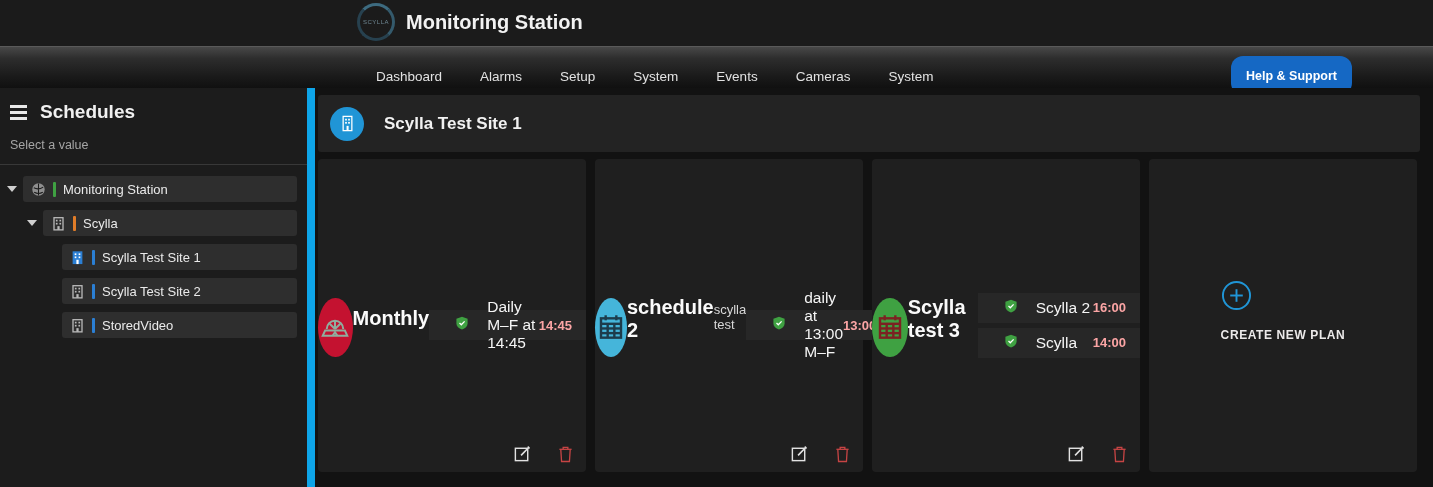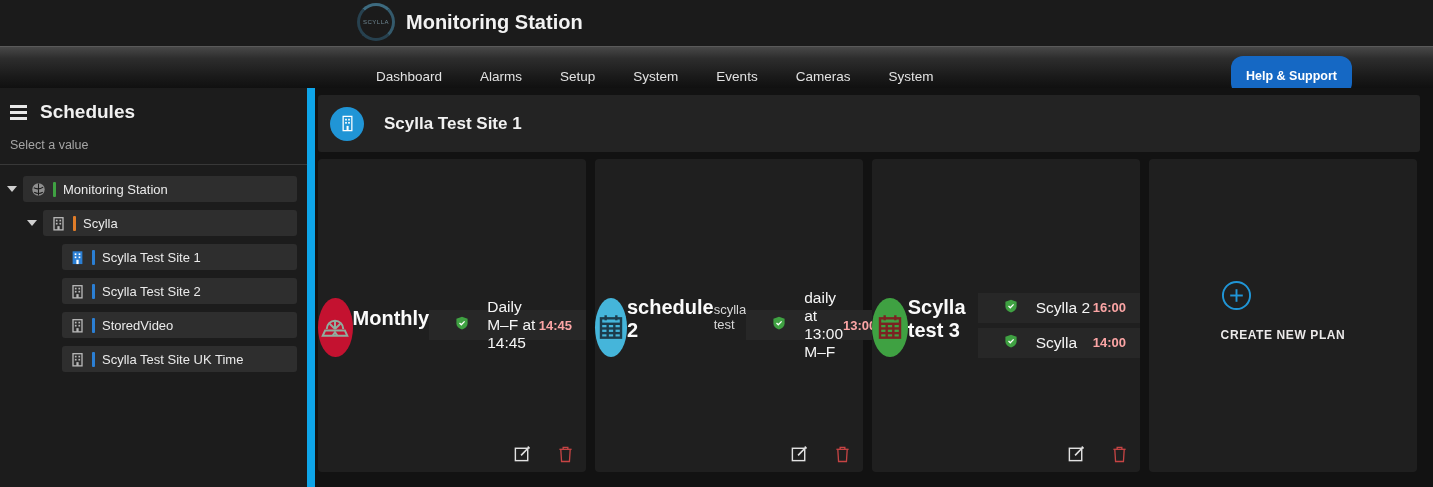--- a/index.html
+++ b/index.html
@@ -202,36 +202,20 @@
                   <rect x="3.2" y="1.8" width="9.6" height="13" fill="none" stroke="#b9b9b9" stroke-width="1.4"></rect>
                   <rect x="5.2" y="4" width="1.8" height="1.8" fill="#b9b9b9"></rect>
                   <rect x="9" y="4" width="1.8" height="1.8" fill="#b9b9b9"></rect>
                   <rect x="5.2" y="7.3" width="1.8" height="1.8" fill="#b9b9b9"></rect>
                   <rect x="9" y="7.3" width="1.8" height="1.8" fill="#b9b9b9"></rect>
                   <rect x="6.8" y="10.8" width="2.4" height="4" fill="#b9b9b9"></rect>
                 </svg>
             </span>
             <span class="tree-bar" style="background: rgb(43, 127, 212);"></span>
             <span class="tree-label">StoredVideo</span>
-          </div>
-        </div>
-        <div class="tree-line l3">
-          <div class="tree-row">
-            <span class="tree-icon">
-              <svg width="15" height="15" viewBox="0 0 16 16">
-                  <rect x="3.2" y="1.8" width="9.6" height="13" fill="none" stroke="#b9b9b9" stroke-width="1.4"></rect>
-                  <rect x="5.2" y="4" width="1.8" height="1.8" fill="#b9b9b9"></rect>
-                  <rect x="9" y="4" width="1.8" height="1.8" fill="#b9b9b9"></rect>
-                  <rect x="5.2" y="7.3" width="1.8" height="1.8" fill="#b9b9b9"></rect>
-                  <rect x="9" y="7.3" width="1.8" height="1.8" fill="#b9b9b9"></rect>
-                  <rect x="6.8" y="10.8" width="2.4" height="4" fill="#b9b9b9"></rect>
-                </svg>
-            </span>
-            <span class="tree-bar" style="background: rgb(43, 127, 212);"></span>
-            <span class="tree-label">Scylla Test Site UK Time</span>
           </div>
         </div>
       </div>
     </div>
 
     <div class="main">
       <div class="site-header">
         <span class="site-circle" style="background: rgb(32, 149, 214);">
           <svg width="19" height="19" viewBox="0 0 24 24">
               <rect x="6.5" y="3" width="11" height="18" fill="none" stroke="#fff" stroke-width="1.6"></rect>

